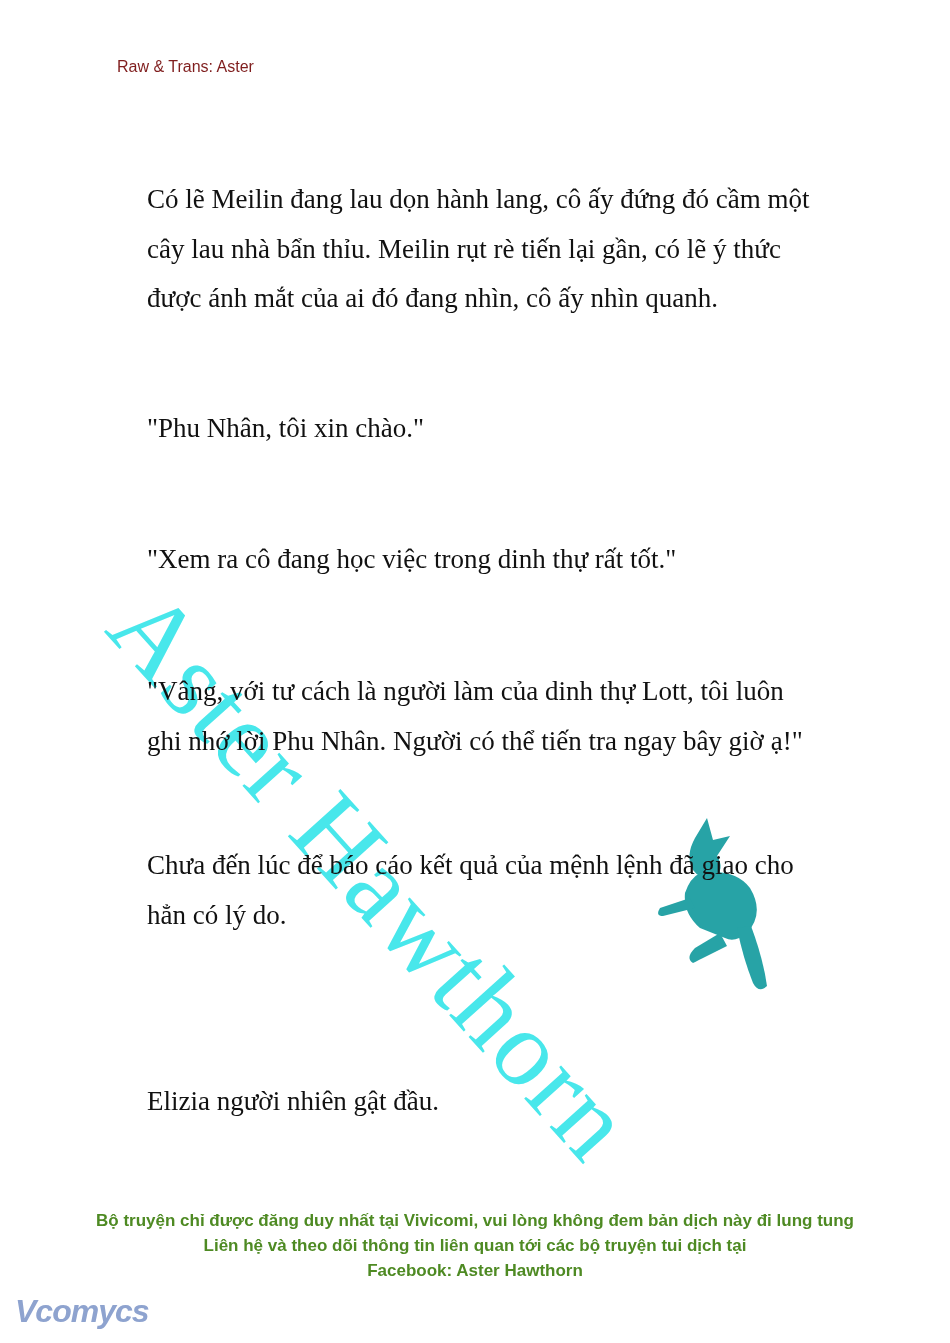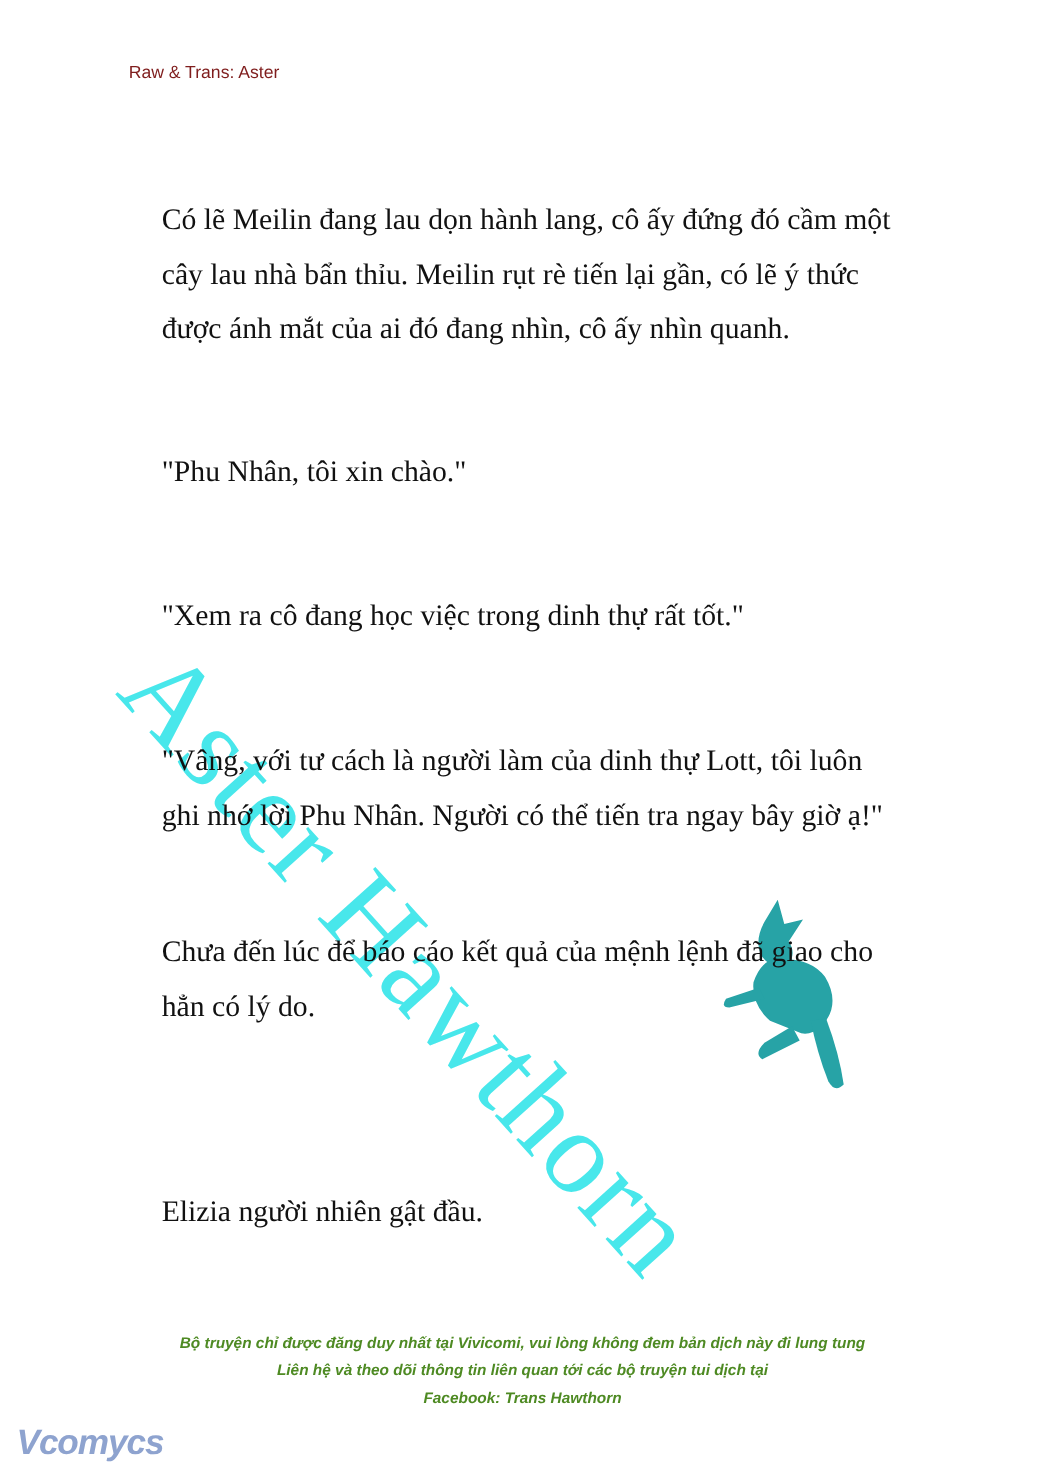--- a/index.html
+++ b/index.html
@@ -2,21 +2,21 @@
 <html><head>
 <meta charset="utf-8">
 <style>
   html, body { margin: 0; padding: 0; }
   body { width: 950px; height: 1343px; background: #ffffff; position: relative; overflow: hidden; }
   .header { position: absolute; left: 117px; top: 58px; font-family: "Liberation Sans", sans-serif; font-size: 16px; color: #7f1d1d; }
   .body-text { position: absolute; left: 115px; width: 720px; font-family: "Liberation Serif", serif; font-size: 27px; color: #111111; line-height: 49.5px; }
   .para { position: absolute; left: 0; width: 720px; white-space: nowrap; margin-left: 32px; }
   .watermark { position: absolute; left: 130px; top: 545px; font-family: "Liberation Serif", serif; font-size: 108px; color: #3fe6ea; transform: rotate(48deg); transform-origin: left center; white-space: nowrap; letter-spacing: 2px; opacity: 0.95; }
   .cat { position: absolute; left: 655px; top: 808px; width: 120px; height: 185px; }
-  .footer { position: absolute; left: 0; width: 950px; top: 1208px; text-align: center; font-family: "Liberation Sans", sans-serif; font-style: italic; font-weight: bold; font-size: 14px; color: #4e8a23; line-height: 25px; }
+  .footer { position: absolute; left: 0; width: 950px; top: 1208px; text-align: center; font-family: "Liberation Sans", sans-serif; font-weight: bold; font-size: 17px; color: #4e8a23; line-height: 25px; }
   .logo { position: absolute; left: 15px; top: 1293px; font-family: "Liberation Sans", sans-serif; font-style: italic; font-weight: bold; font-size: 32px; color: #8ea3cf; letter-spacing: -1px; }
 </style>
 </head>
 <body>
 
 <div class="header">Raw &amp; Trans: Aster</div>
 
 <div class="watermark">Aster Hawthorn</div>
 
 <svg class="cat" viewBox="0 0 120 185">
@@ -50,16 +50,16 @@
     <div>hẳn có lý do.</div>
   </div>
   <div class="para" style="top:1077px">
     <div>Elizia người nhiên gật đầu.</div>
   </div>
 </div>
 
 <div class="footer">
   <div>Bộ truyện chỉ được đăng duy nhất tại Vivicomi, vui lòng không đem bản dịch này đi lung tung</div>
   <div>Liên hệ và theo dõi thông tin liên quan tới các bộ truyện tui dịch tại</div>
-  <div>Facebook: Trans Hawthorn</div>
+  <div>Facebook: Aster Hawthorn</div>
 </div>
 
 <div class="logo">Vcomycs</div>
 
 </body></html>

